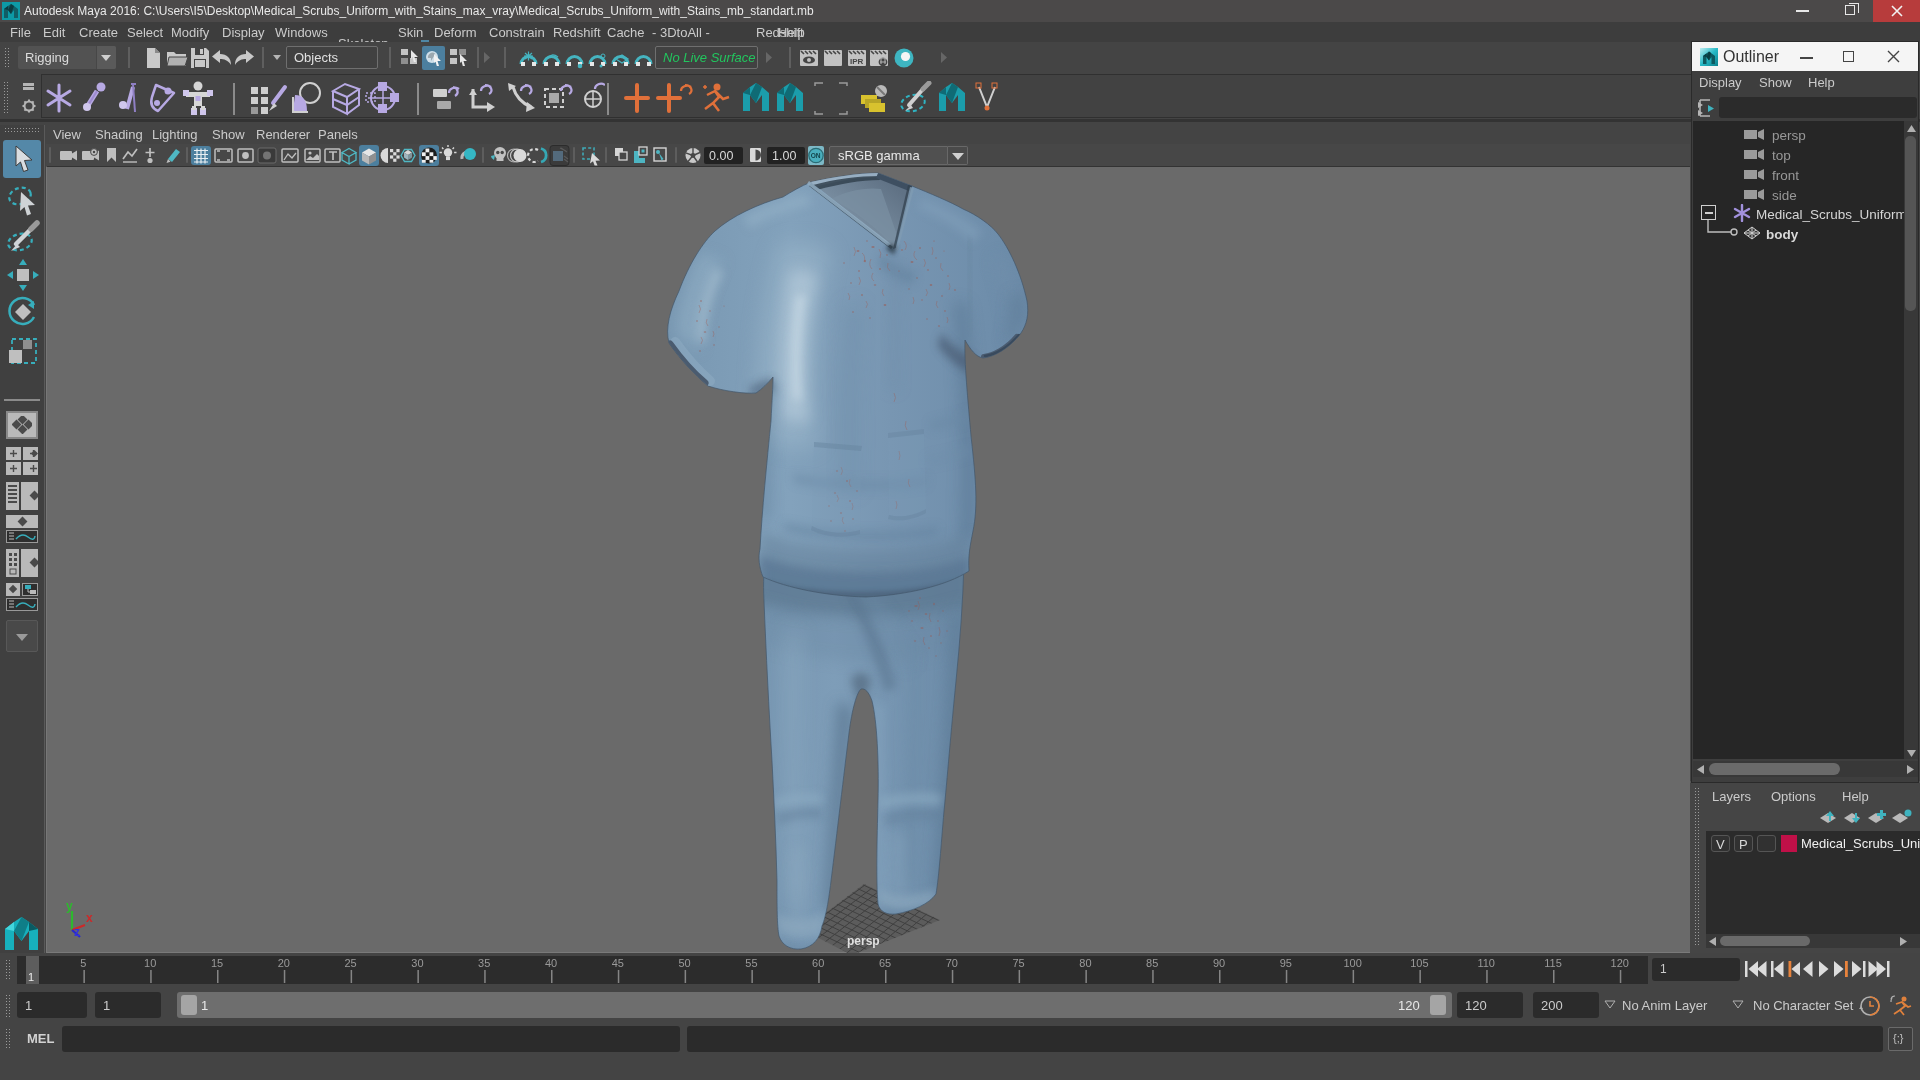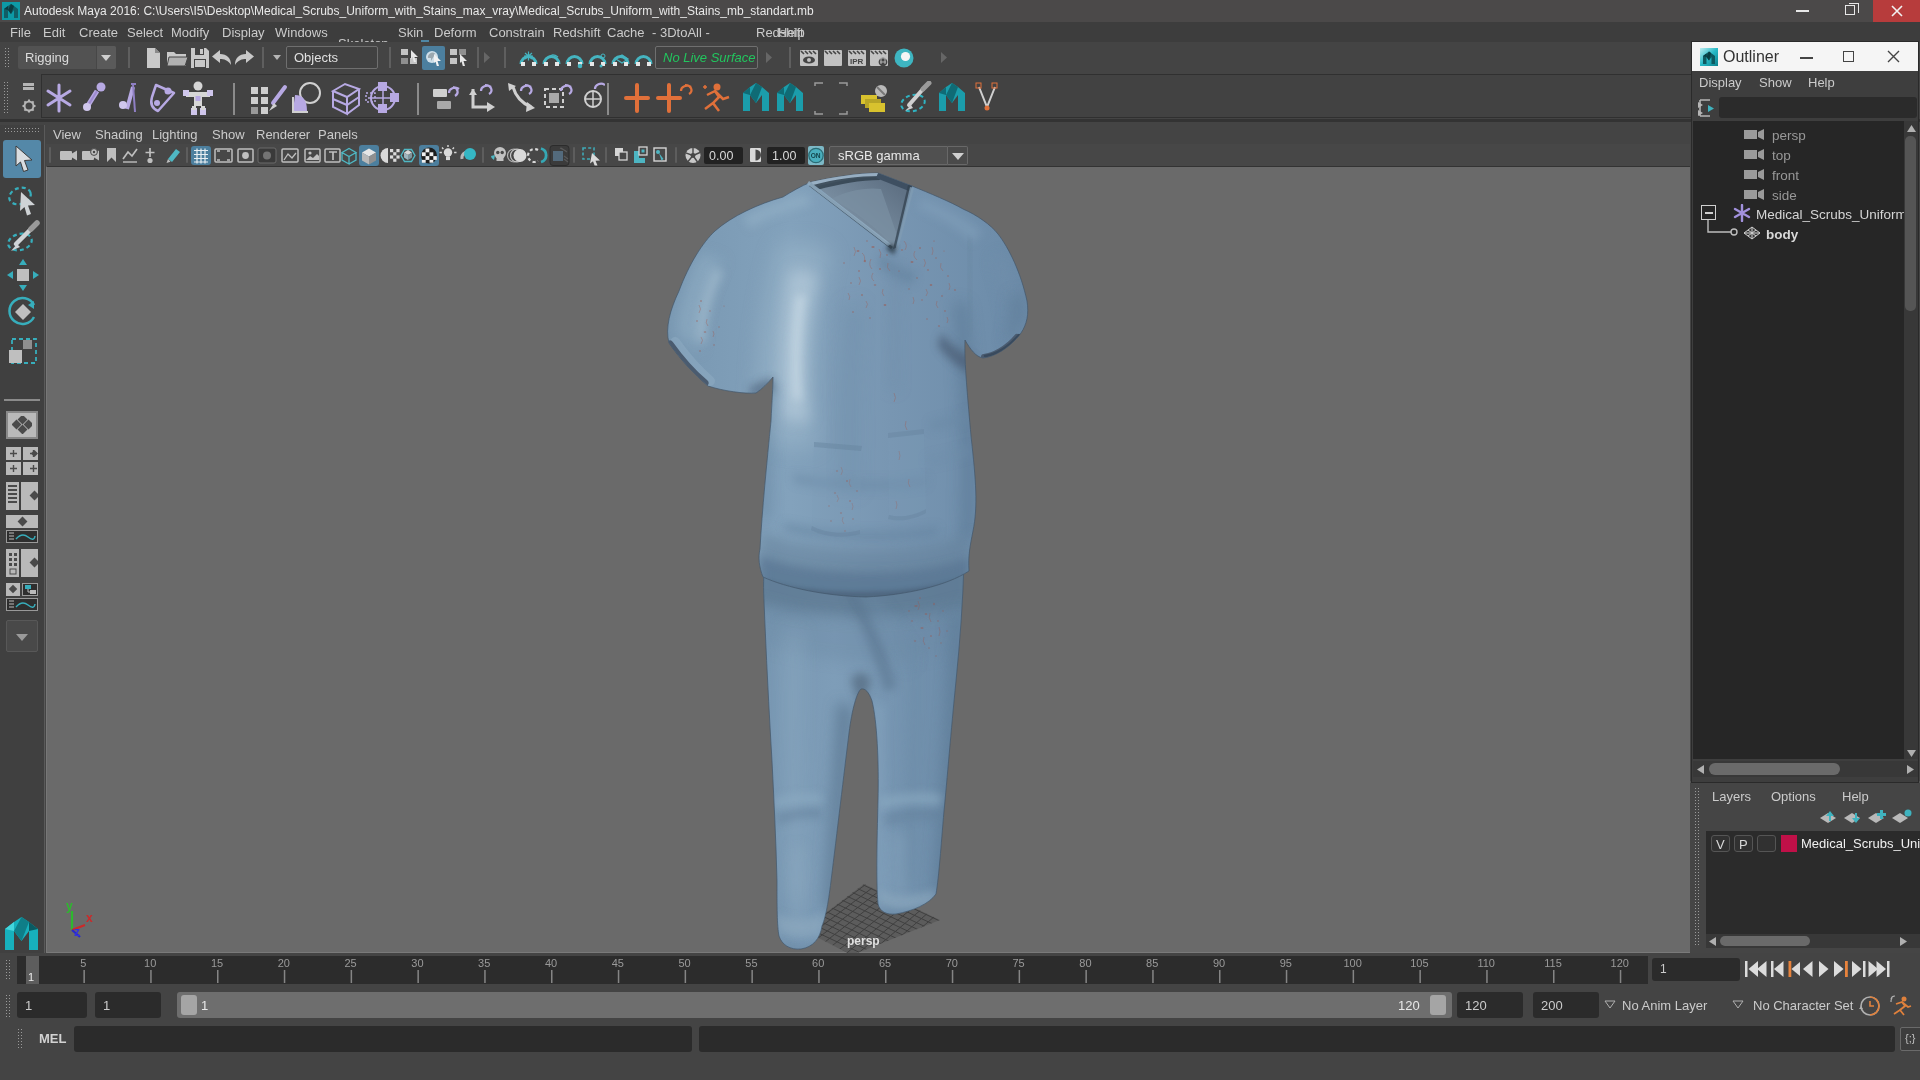--- a/index.html
+++ b/index.html
@@ -1118,21 +1118,21 @@
         <path d="M12 7 v5 h4" stroke="#e0813c" stroke-width="1.6" fill="none"></path>
         <path d="M3 12 l-2 3 h4 Z" fill="#b0b0b0"></path>
       </svg>
     <svg class="abs" style="left:1888px;top:8px" width="24" height="24" viewBox="0 0 24 24">
         <circle cx="16" cy="5" r="2.5" fill="#e0813c"></circle>
         <path d="M8 10 L14 8 L17 12 L12 16 L16 21 M14 8 L20 13 L23 12 M12 16 L6 20" stroke="#e0813c" stroke-width="1.8" fill="none"></path>
         <path d="M3 5 a4 4 0 0 1 4 -3 M3 8 a6 6 0 0 1 1 -4" stroke="#b0b0b0" stroke-width="1.2" fill="none"></path>
       </svg>
   </div>
 
-  <div class="abs" id="melbar" style="left:12px;top:1024px;width:1828px;height:30px;background:#444444;text-align:center;">
+  <div class="abs" id="melbar" style="left:0;top:1024px;width:1828px;height:30px;background:#444444;text-align:center;">
     <div class="grip-v" style="left:5px;top:4px;height:22px;"></div>
     <div class="abs txt" style="left:27px;top:7px;font-weight:bold;color:#d2d2d2;">MEL</div>
     <div class="abs" style="left:62px;top:2px;width:618px;height:26px;background:#2b2b2b;border-radius:3px;"></div>
     <div class="abs" style="left:687px;top:2px;width:1196px;height:26px;background:#2b2b2b;border-radius:3px;"></div>
     <div class="abs" style="left:1888px;top:3px;width:25px;height:24px;background:#3d3d3d;border:1px solid #6a6a6a;border-radius:2px;"></div>
     <div class="abs" style="left:1893px;top:8px;font-size:11px;color:#c0c0c0;">{;}</div>
   </div>
 
 
 </div>

